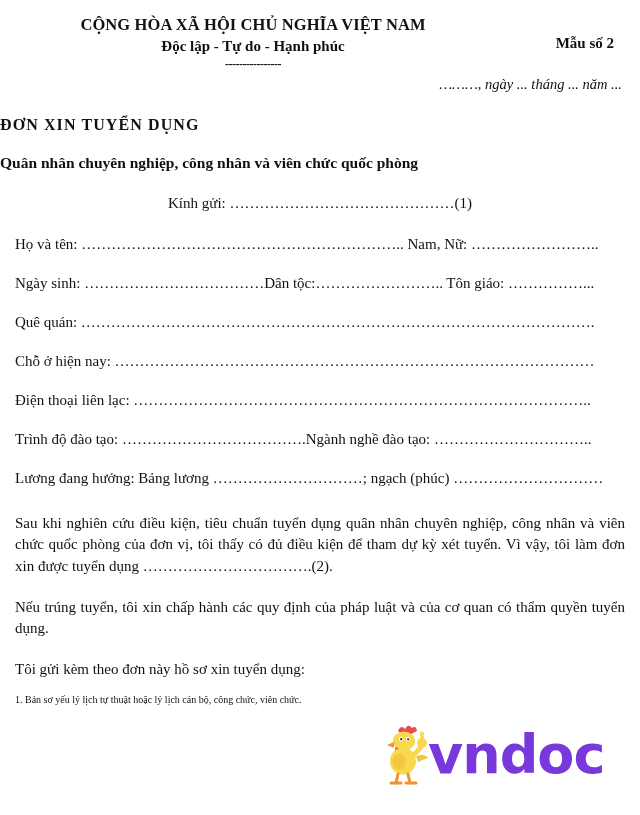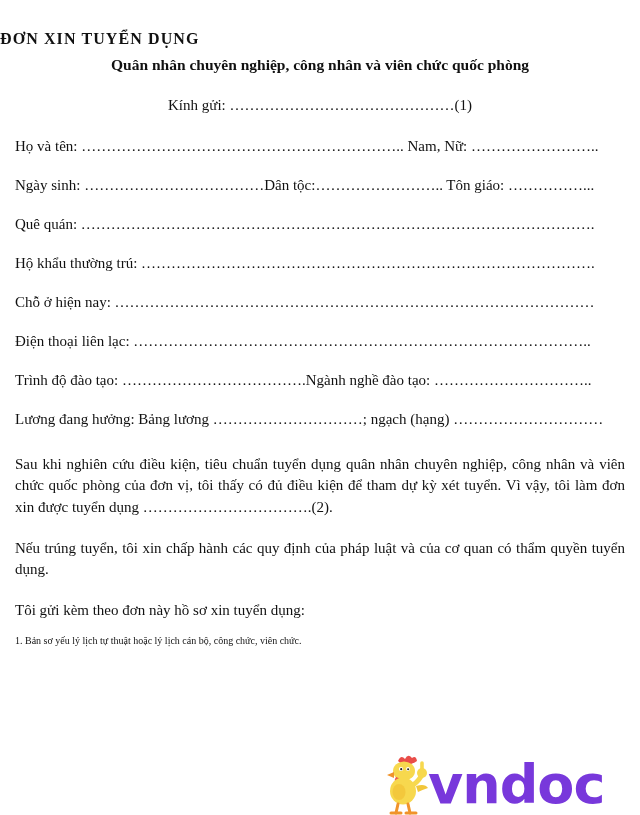--- a/index.html
+++ b/index.html
@@ -77,24 +77,24 @@
   
   .doc-title {
     text-align: left;
     font-weight: bold;
     font-size: 16px;
     letter-spacing: 1.1px;
     margin-top: 30px;
     white-space: nowrap;
   }
   .doc-subtitle {
-    text-align: center;
+    text-align: left;
     font-weight: bold;
     font-size: 15.5px;
-    margin-top: 8px;
+    margin-top: 20px;
     white-space: nowrap;
   }
   .addressee {
     text-align: center;
     font-size: 15px;
     margin-top: 23px;
     white-space: nowrap;
   }
 
   
@@ -155,34 +155,42 @@
     position: absolute;
     left: 0px;
     top: 0px;
   }
 </style>
 </head>
 <body>
 
 <div class="page">
 
+  <div class="header-zone">
+    <div class="national-block">
+      <div class="nation-line">CỘNG HÒA XÃ HỘI CHỦ NGHĨA VIỆT NAM</div>
+      <div class="motto-line">Độc lập - Tự do - Hạnh phúc</div>
+      <div class="motto-rule">----------------</div>
+    </div>
+    <div class="form-code">Mẫu số 2</div>
+    <div class="date-line">………, ngày ... tháng ... năm ...</div>
+  </div>
 
   <div class="doc-title">ĐƠN XIN TUYỂN DỤNG</div>
   <div class="doc-subtitle">Quân nhân chuyên nghiệp, công nhân và viên chức quốc phòng</div>
   <div class="addressee">Kính gửi: ………………………………………(1)</div>
 
   <div class="fields">
     <div class="field-row">Họ và tên: ……………………………………………………….. Nam, Nữ: ……………………..</div>
     <div class="field-row">Ngày sinh: ………………………………Dân tộc:…………………….. Tôn giáo: ……………...</div>
     <div class="field-row">Quê quán: ………………………………………………………………………………………….</div>
-    <div class="field-row">Hộ khẩu thường trú: ……………………………………………………………………………….</div>
     <div class="field-row">Chỗ ở hiện nay: ……………………………………………………………………………………</div>
     <div class="field-row">Điện thoại liên lạc: ………………………………………………………………………………..</div>
     <div class="field-row">Trình độ đào tạo: ……………………………….Ngành nghề đào tạo: …………………………..</div>
-    <div class="field-row">Lương đang hưởng: Bảng lương …………………………; ngạch (hạng) …………………………</div>
+    <div class="field-row">Lương đang hưởng: Bảng lương …………………………; ngạch (phúc) …………………………</div>
   </div>
 
   <div class="body-text">
     <p class="para">Sau khi nghiên cứu điều kiện, tiêu chuẩn tuyển dụng quân nhân chuyên nghiệp, công nhân và viên chức quốc phòng của đơn vị, tôi thấy có đủ điều kiện để tham dự kỳ xét tuyển. Vì vậy, tôi làm đơn xin được tuyển dụng …………………………….(2).</p>
     <p class="para">Nếu trúng tuyển, tôi xin chấp hành các quy định của pháp luật và của cơ quan có thẩm quyền tuyển dụng.</p>
     <p class="para attach-intro">Tôi gửi kèm theo đơn này hồ sơ xin tuyển dụng:</p>
     <p class="attach-item">1. Bản sơ yếu lý lịch tự thuật hoặc lý lịch cán bộ, công chức, viên chức.</p>
 
   </div>
 

